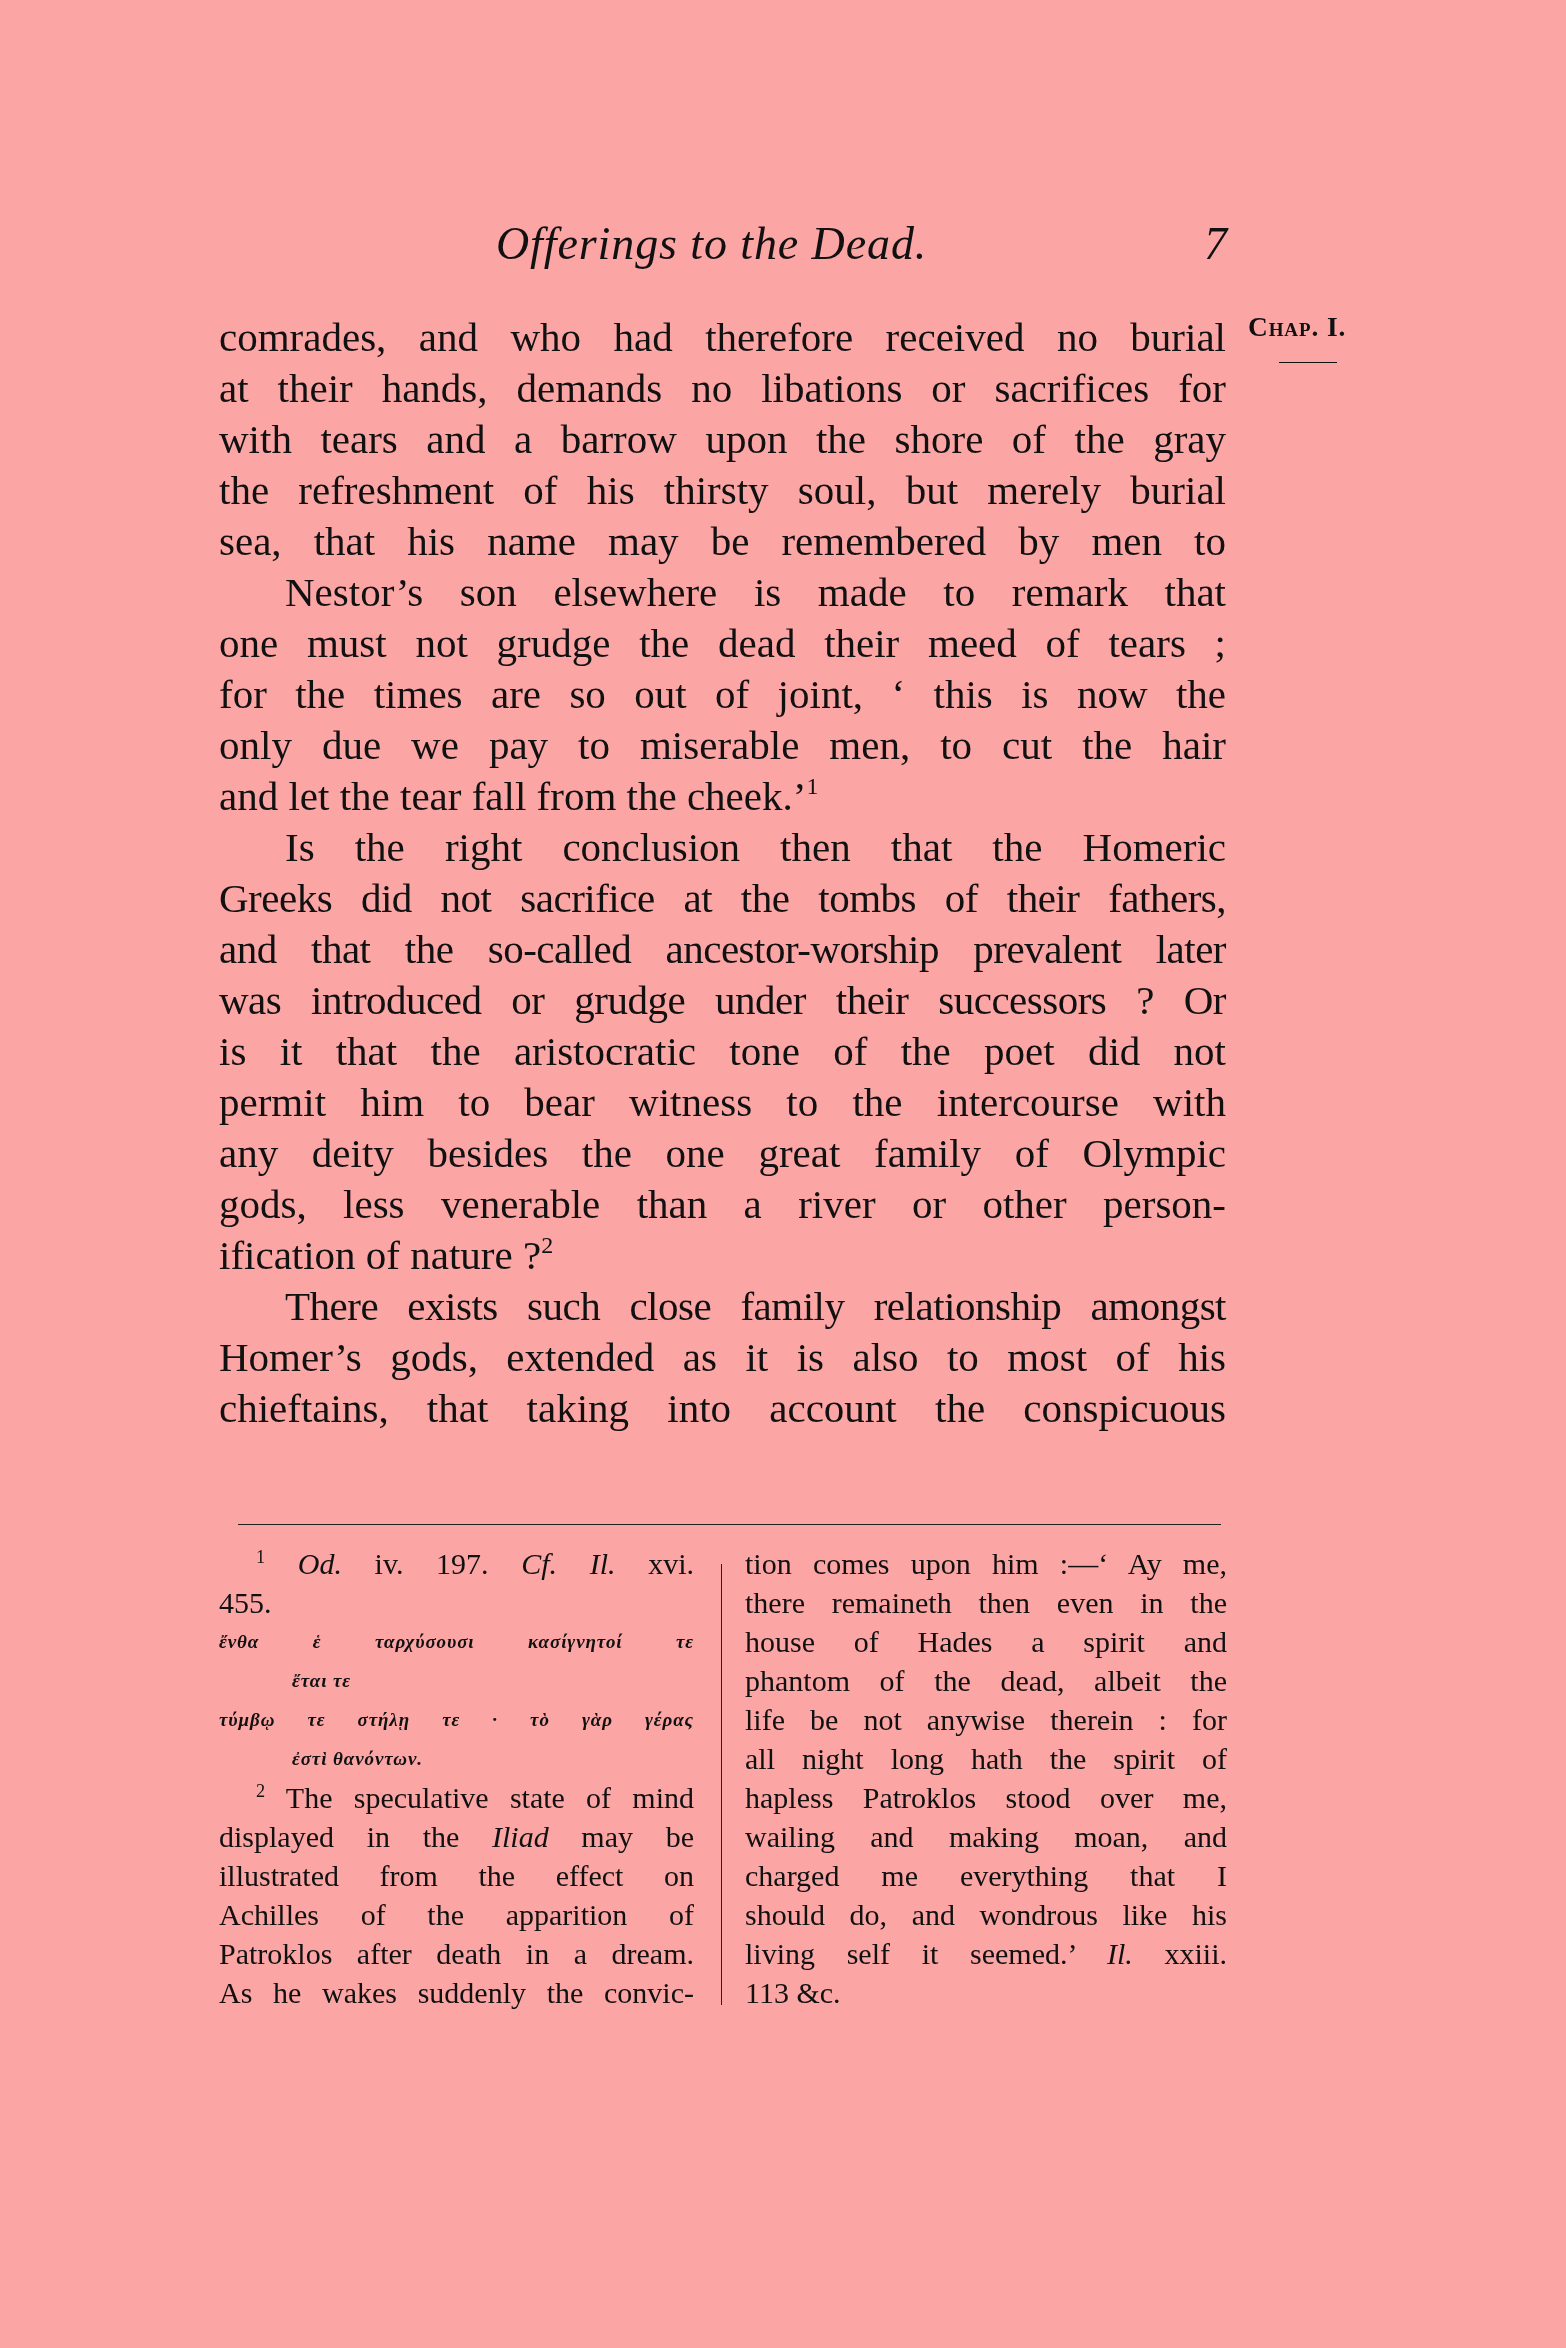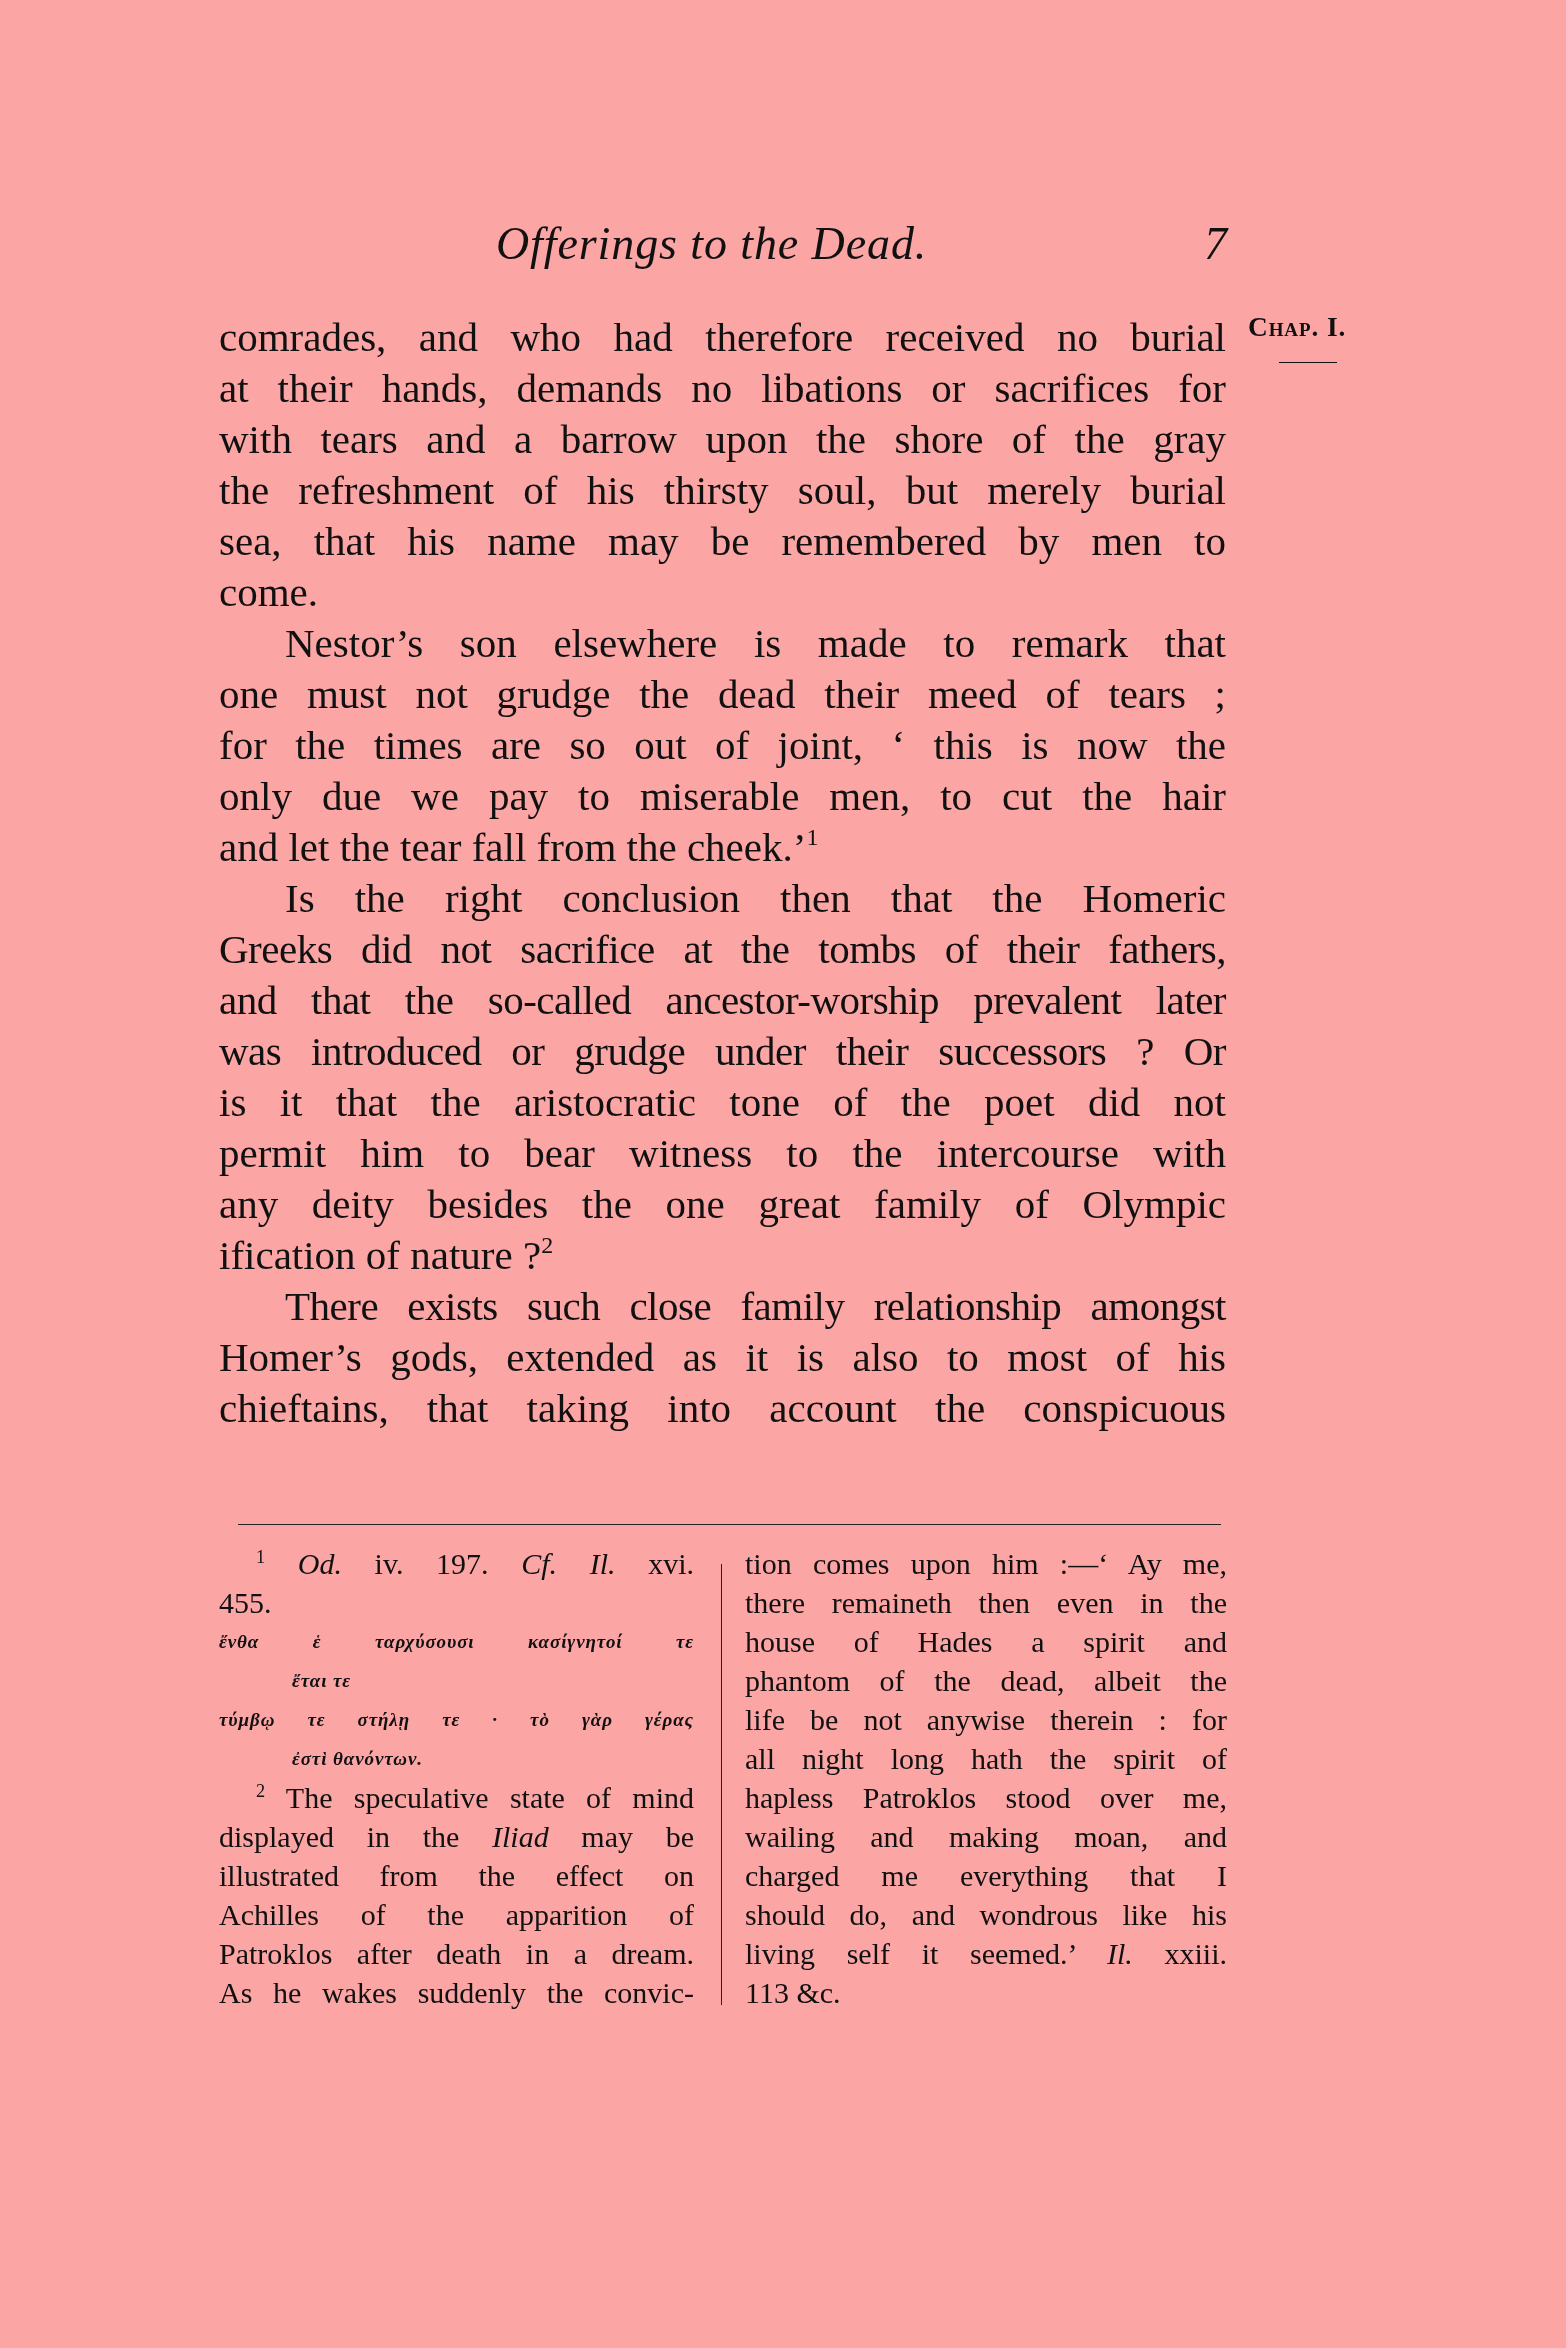--- a/index.html
+++ b/index.html
@@ -50,35 +50,35 @@
     <div class="label">Chap. I.</div>
     <div class="rule"></div>
   </div>
 
   <div class="body-text">
     <div class="line">comrades, and who had therefore received no burial</div>
     <div class="line">at their hands, demands no libations or sacrifices for</div>
     <div class="line">with tears and a barrow upon the shore of the gray</div>
     <div class="line">the refreshment of his thirsty soul, but merely burial</div>
     <div class="line">sea, that his name may be remembered by men to</div>
-    <div class="line last">come.</div>
 
     <div class="line indent">Nestor’s son elsewhere is made to remark that</div>
     <div class="line">one must not grudge the dead their meed of tears ;</div>
     <div class="line">for the times are so out of joint, ‘ this is now the</div>
     <div class="line">only due we pay to miserable men, to cut the hair</div>
     <div class="line last"><span>and let the tear fall from the cheek.’</span><sup>1</sup></div>
 
     <div class="line indent">Is the right conclusion then that the Homeric</div>
     <div class="line condensed">Greeks did not sacrifice at the tombs of their fathers,</div>
     <div class="line condensed">and that the so-called ancestor-worship prevalent later</div>
     <div class="line condensed">was introduced or grudge under their successors ?  Or</div>
     <div class="line">is it that the aristocratic tone of the poet did not</div>
     <div class="line">permit him to bear witness to the intercourse with</div>
     <div class="line">any deity besides the one great family of Olympic</div>
+    <div class="line">gods, less venerable than a river or other person-</div>
     <div class="line last"><span>ification of nature ?</span><sup>2</sup></div>
 
     <div class="line indent condensed">There exists such close family relationship amongst</div>
     <div class="line">Homer’s gods, extended as it is also to most of his</div>
     <div class="line">chieftains, that taking into account the conspicuous</div>
   </div>
 
   <div class="footnote-rule"></div>
   <div class="fn-divider"></div>
 

